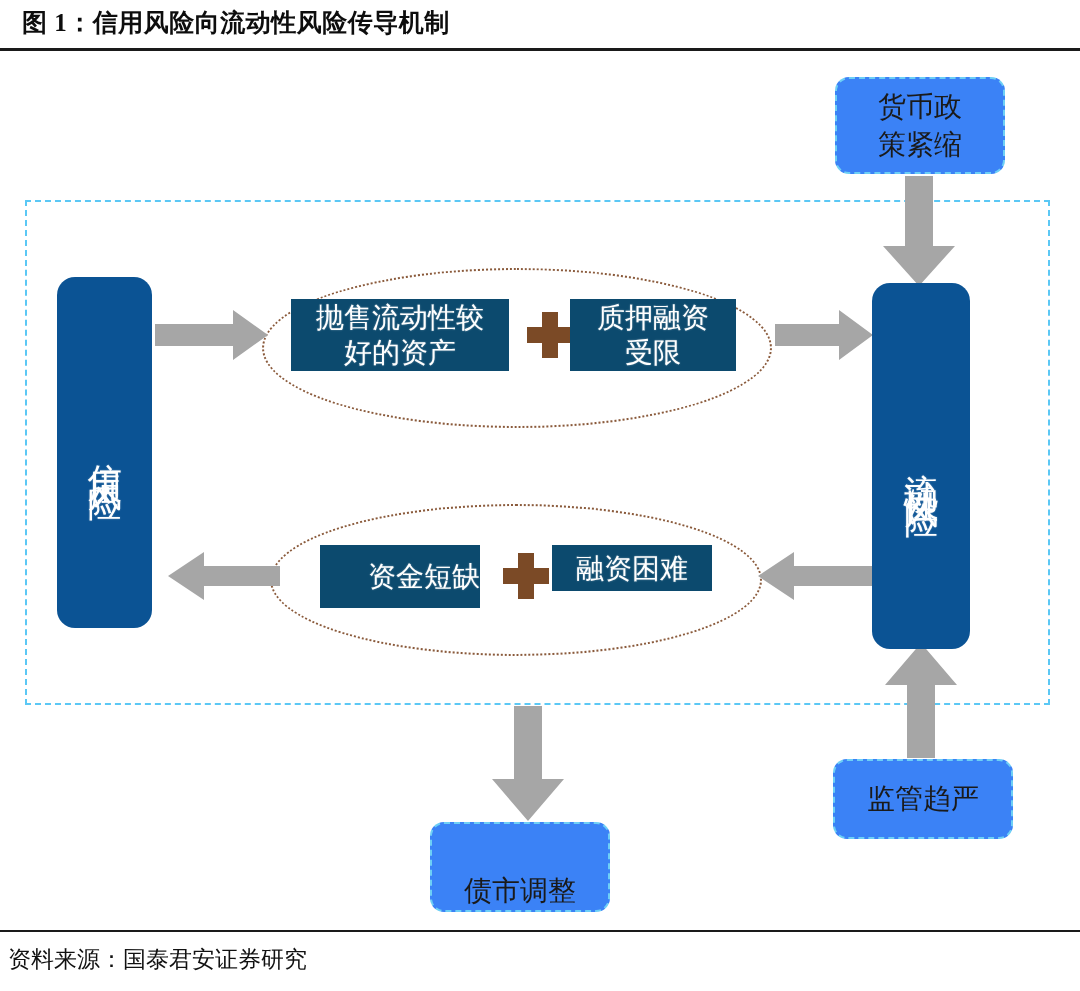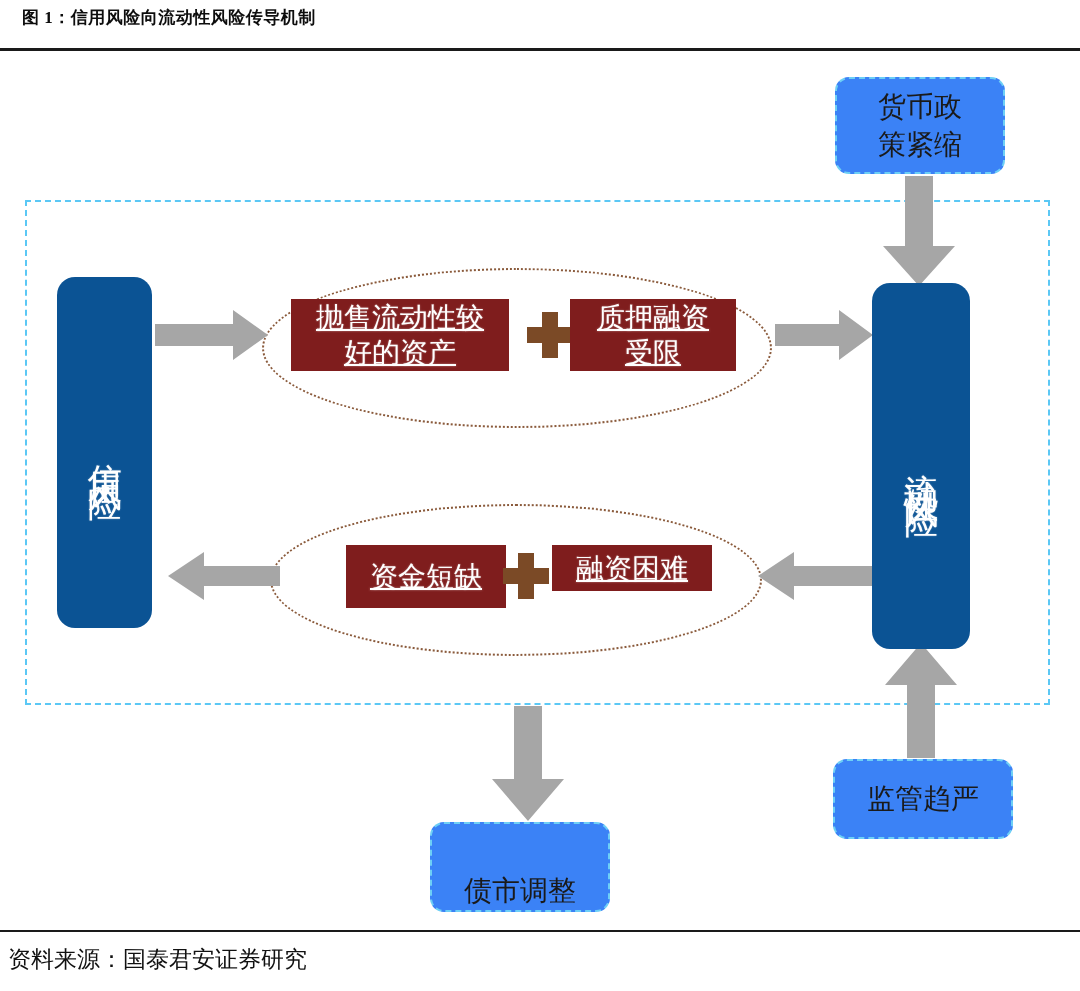--- a/index.html
+++ b/index.html
@@ -18,21 +18,21 @@
     overflow: hidden;
   }
 
   
   .fig-title {
     position: absolute;
     left: 22px;
     top: 6px;
     font-family: "Liberation Serif", "DejaVu Serif", serif;
     font-weight: bold;
-    font-size: 17px;
+    font-size: 25px;
     letter-spacing: 0.5px;
     color: #0d0d0d;
     white-space: nowrap;
   }
   .rule-top {
     position: absolute;
     left: 0px;
     top: 48px;
     width: 1080px;
     height: 3px;
@@ -155,51 +155,51 @@
   #ellipse-lower {
     left: 270px;
     top: 504px;
     width: 492px;
     height: 152px;
   }
 
   
   .chip {
     position: absolute;
-    background: #7f1d1d;
+    background: #0c4a6e;
     color: #ffffff;
     font-family: "Liberation Serif", "DejaVu Serif", serif;
     display: flex;
     align-items: center;
     justify-content: center;
     text-align: center;
     line-height: 1.25;
     text-shadow: 0 0 2px rgba(255,255,255,0.4);
-    text-decoration: underline;
   }
   #chip-sell-liquid-assets {
     left: 291px;
     top: 299px;
     width: 218px;
     height: 72px;
     font-size: 28px;
   }
   #chip-pledge-financing-limited {
     left: 570px;
     top: 299px;
     width: 166px;
     height: 72px;
     font-size: 28px;
   }
   #chip-funding-shortage {
-    left: 346px;
+    left: 320px;
     top: 545px;
     width: 160px;
     height: 63px;
     font-size: 28px;
+    justify-content: flex-end;
   }
   #chip-financing-difficulty {
     left: 552px;
     top: 545px;
     width: 160px;
     height: 46px;
     font-size: 28px;
   }
 
   

